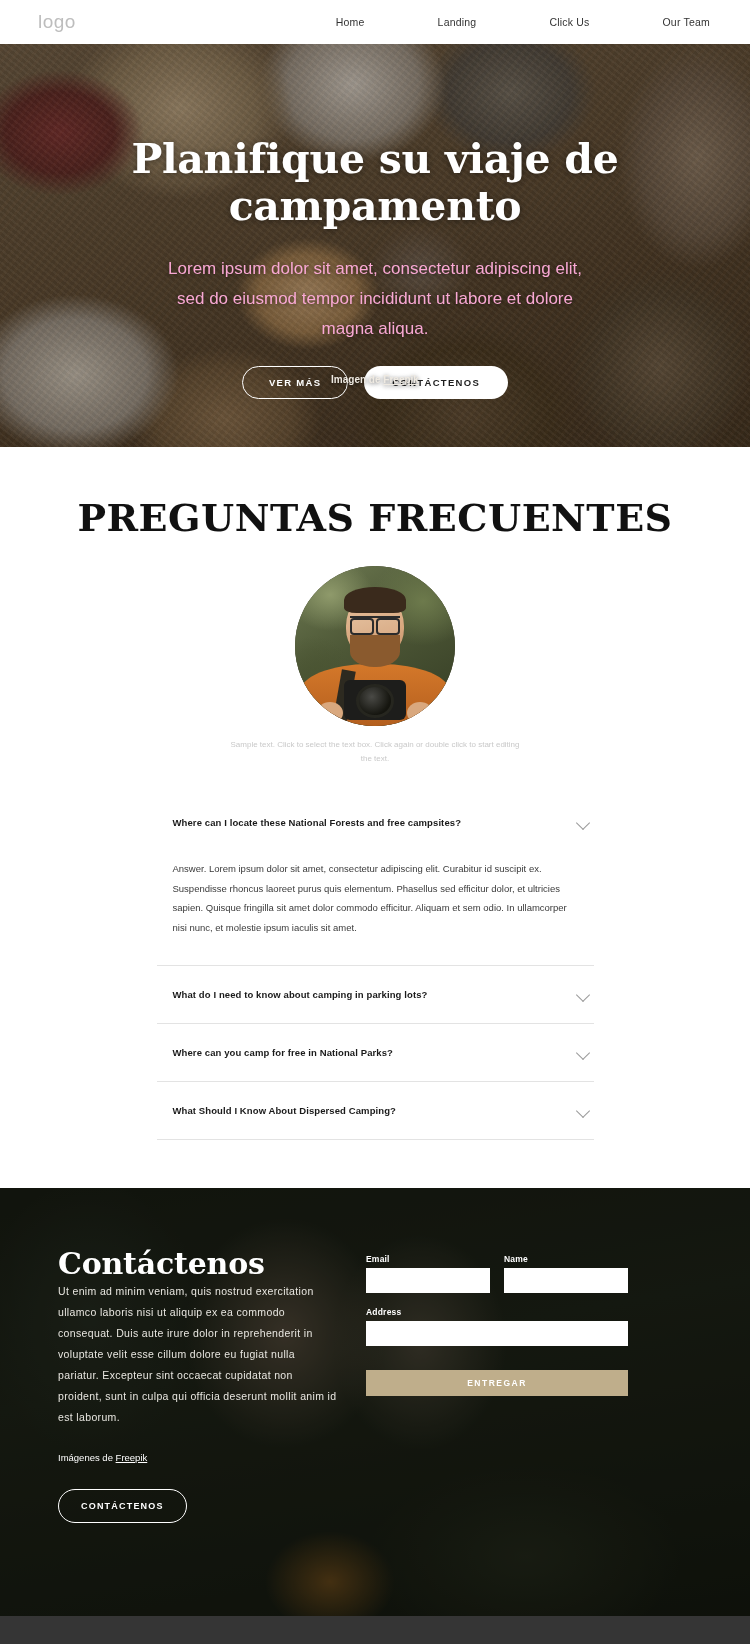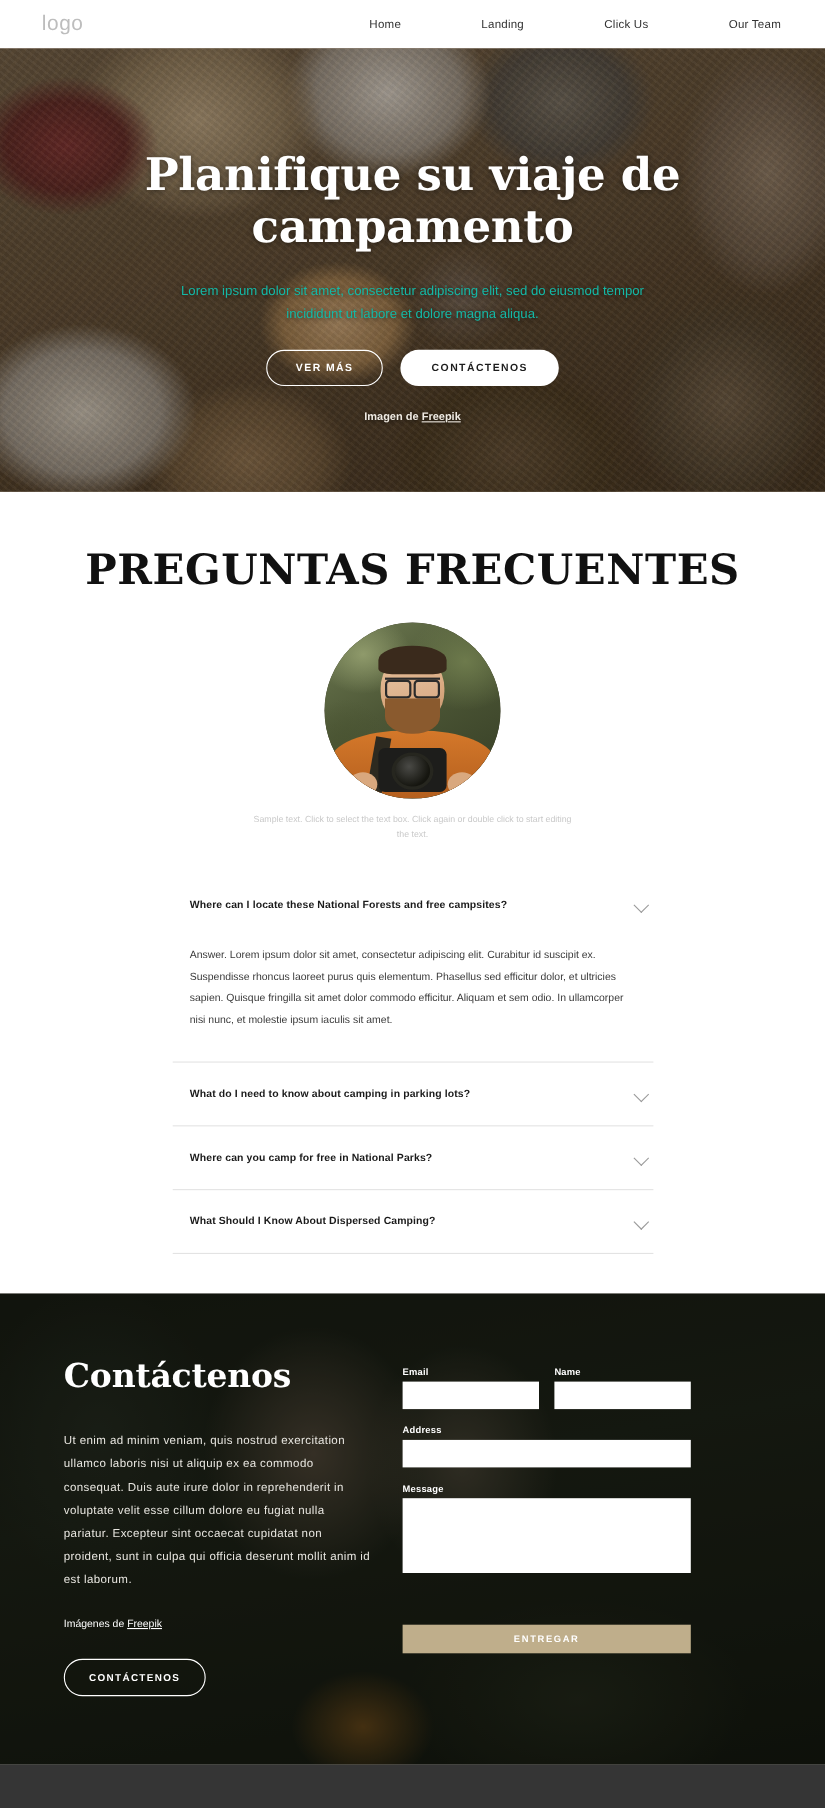--- a/index.html
+++ b/index.html
@@ -78,23 +78,23 @@
     font-size:41px;
     font-weight:700;
     color:#ffffff;
     letter-spacing:-.3px;
     line-height:1.15;
     text-shadow:0 1px 6px rgba(0,0,0,.45);
   }
   .hero p {
     margin:24px auto 0;
     width:430px;
-    font-size:12px;
+    font-size:17px;
     line-height:1.75;
-    color:#14b8a6;
+    color:#f9a8d4;
     text-shadow:0 1px 5px rgba(0,0,0,.55);
   }
   .hero-btns {
     margin-top:22px;
     display:flex;
     justify-content:center;
     gap:16px;
   }
   .btn-outline-light {
     border:1.5px solid #ffffff;
@@ -242,21 +242,21 @@
     margin:12px auto 0;
     width:300px;
     text-align:center;
     font-size:8px;
     line-height:1.7;
     color:#c9c9c9;
   }
 
   .accordion {
     width:437px;
-    margin:38px auto 4px;
+    margin:38px auto 16px;
   }
   .acc-item { border-bottom:1px solid #e3e3e3; }
   .acc-head {
     display:flex;
     align-items:center;
     justify-content:space-between;
     padding:15px 4px 15px 16px;
     cursor:pointer;
   }
   .acc-q {
@@ -315,21 +315,21 @@
   }
   .contact-left { width:280px; }
   .contact-left h2 {
     font-family:"DejaVu Serif", serif;
     font-size:30px;
     color:#ffffff;
     font-weight:700;
     letter-spacing:-.2px;
   }
   .contact-left p {
-    margin-top:31px;
+    margin-top:0;
     font-size:10.5px;
     line-height:2.0;
     color:#e8e6e0;
     letter-spacing:.35px;
   }
   .contact-credit {
     margin-top:24px;
     font-size:9.5px;
     color:#ffffff;
   }
@@ -377,21 +377,21 @@
   .fsubmit {
     width:100%;
     height:26px;
     background:#bfae8b;
     color:#ffffff;
     border:none;
     font-size:8.5px;
     font-weight:700;
     letter-spacing:1.5px;
     cursor:pointer;
-    margin-top:28px;
+    margin-top:10px;
     font-family:"Liberation Sans", sans-serif;
   }
 
   
   .footer {
     height:114px;
     background:#353535;
     display:flex;
     align-items:center;
     justify-content:center;
@@ -505,24 +505,20 @@
           <label class="flabel">Name</label>
           <input class="finput" type="text" value="" style="">
         </div>
       </div>
 
       <div class="fgroup">
         <label class="flabel">Address</label>
         <input class="finput" type="text" value="" style="">
       </div>
 
-      <div class="fgroup">
-        <label class="flabel">Message</label>
-        <textarea class="ftext" style=""></textarea>
-      </div>
 
       <button class="fsubmit">ENTREGAR</button>
     </div>
 
   </div>
 </section>
 
 <div class="footer">
   
 </div>

